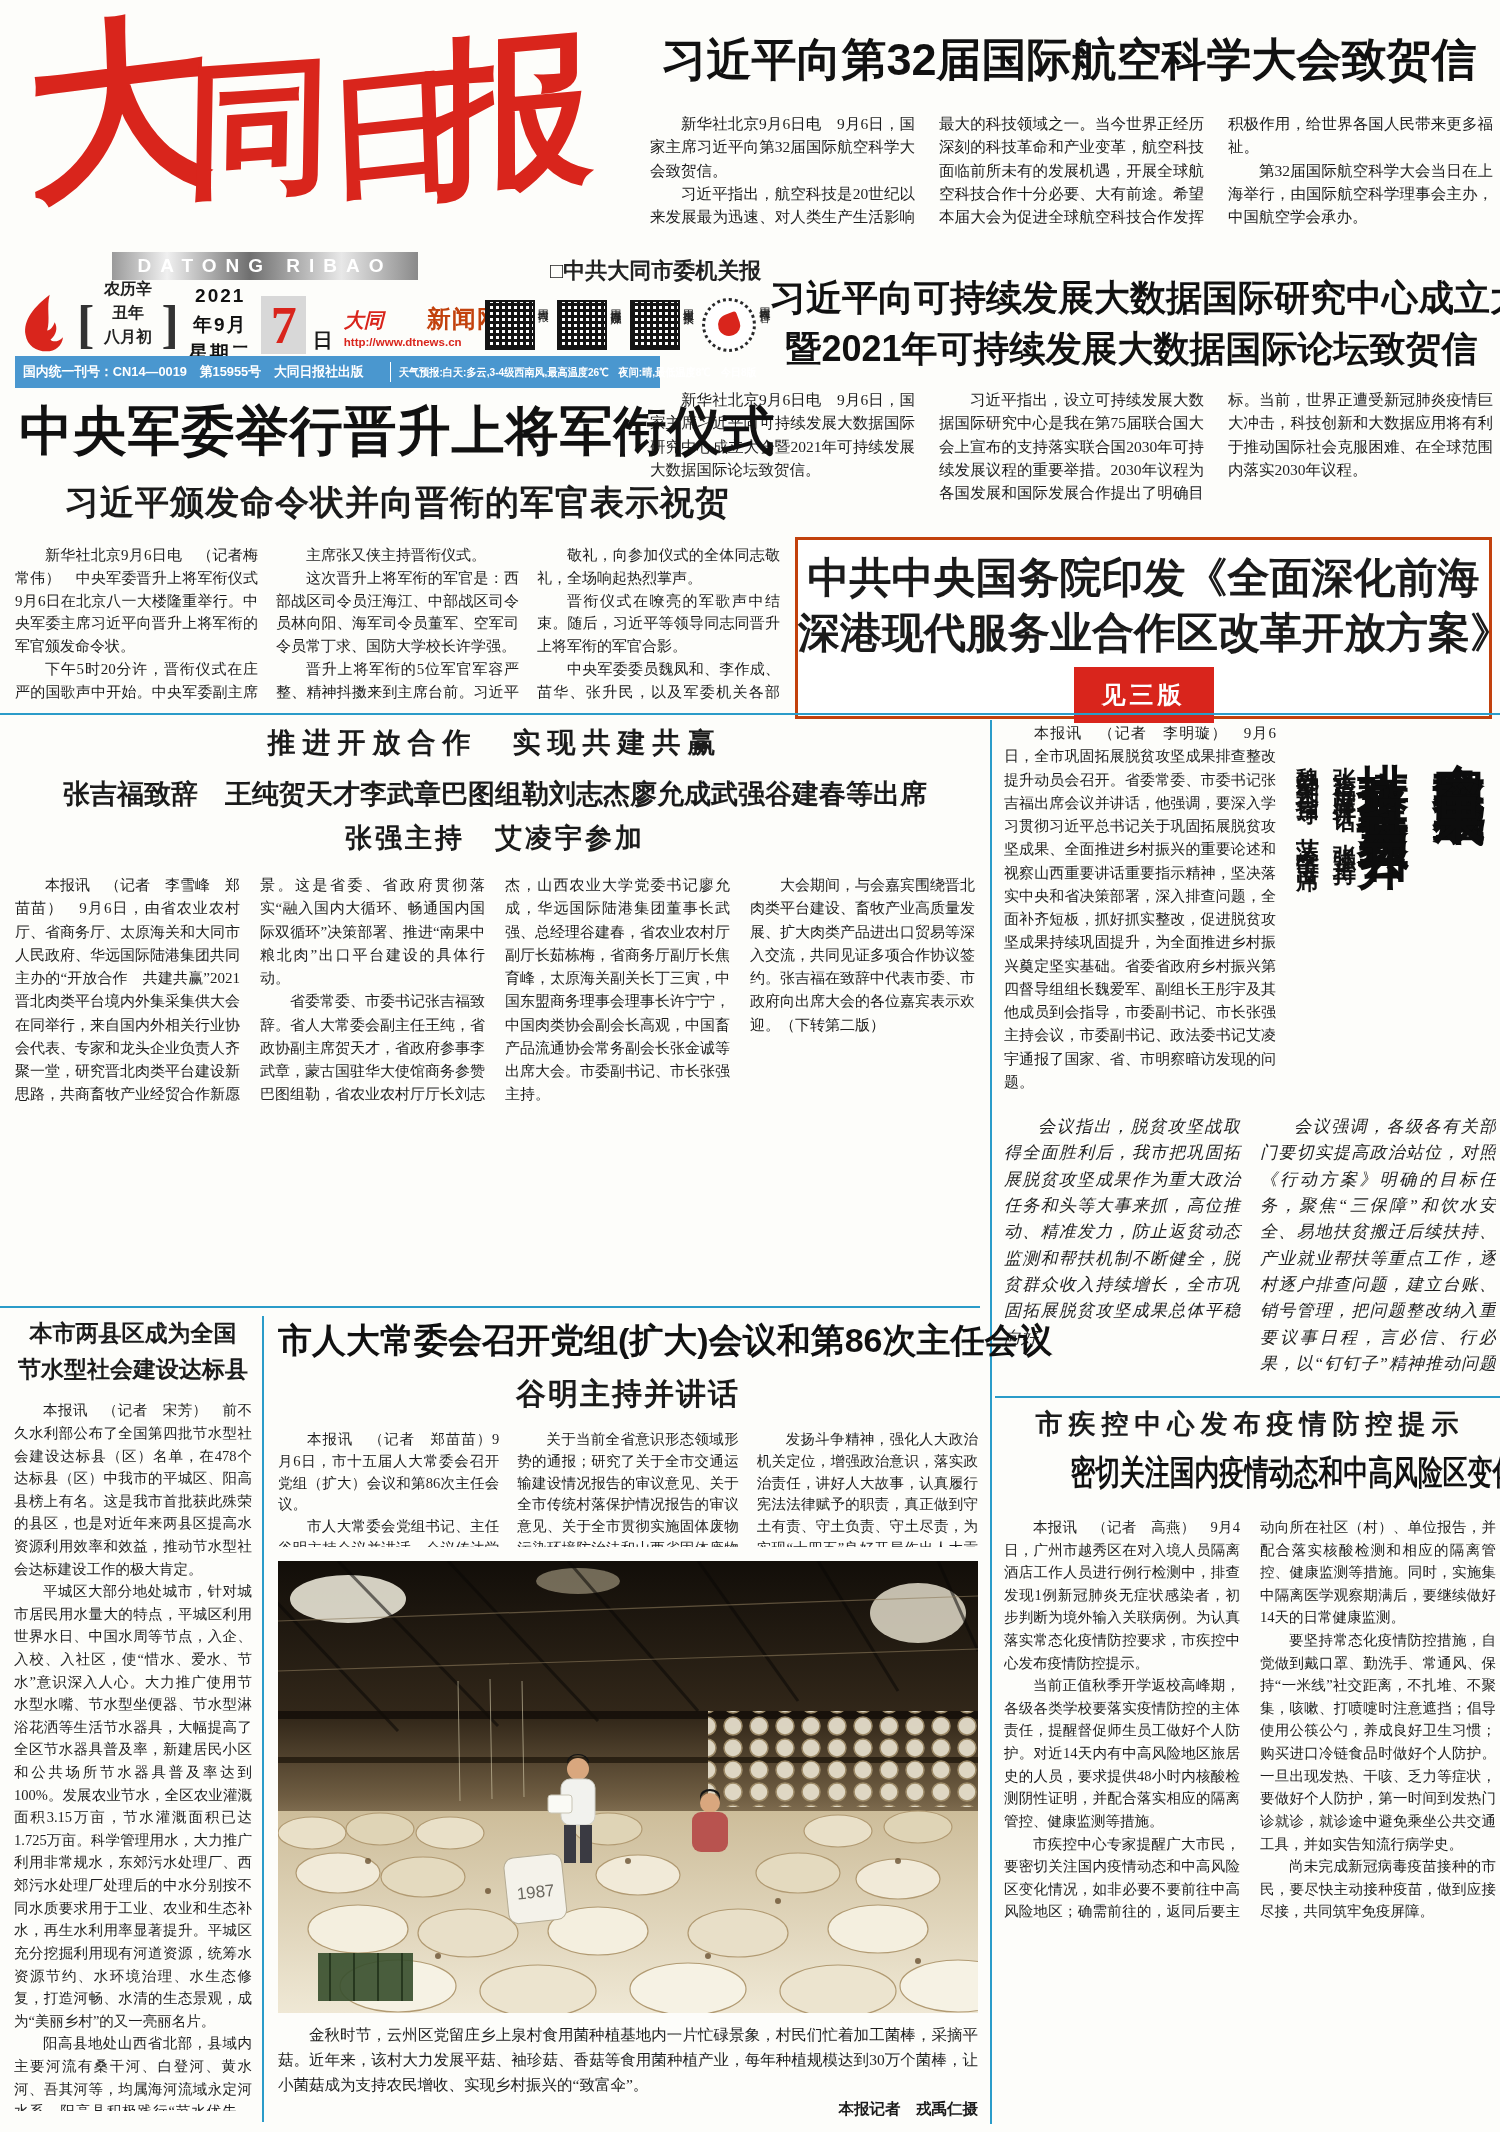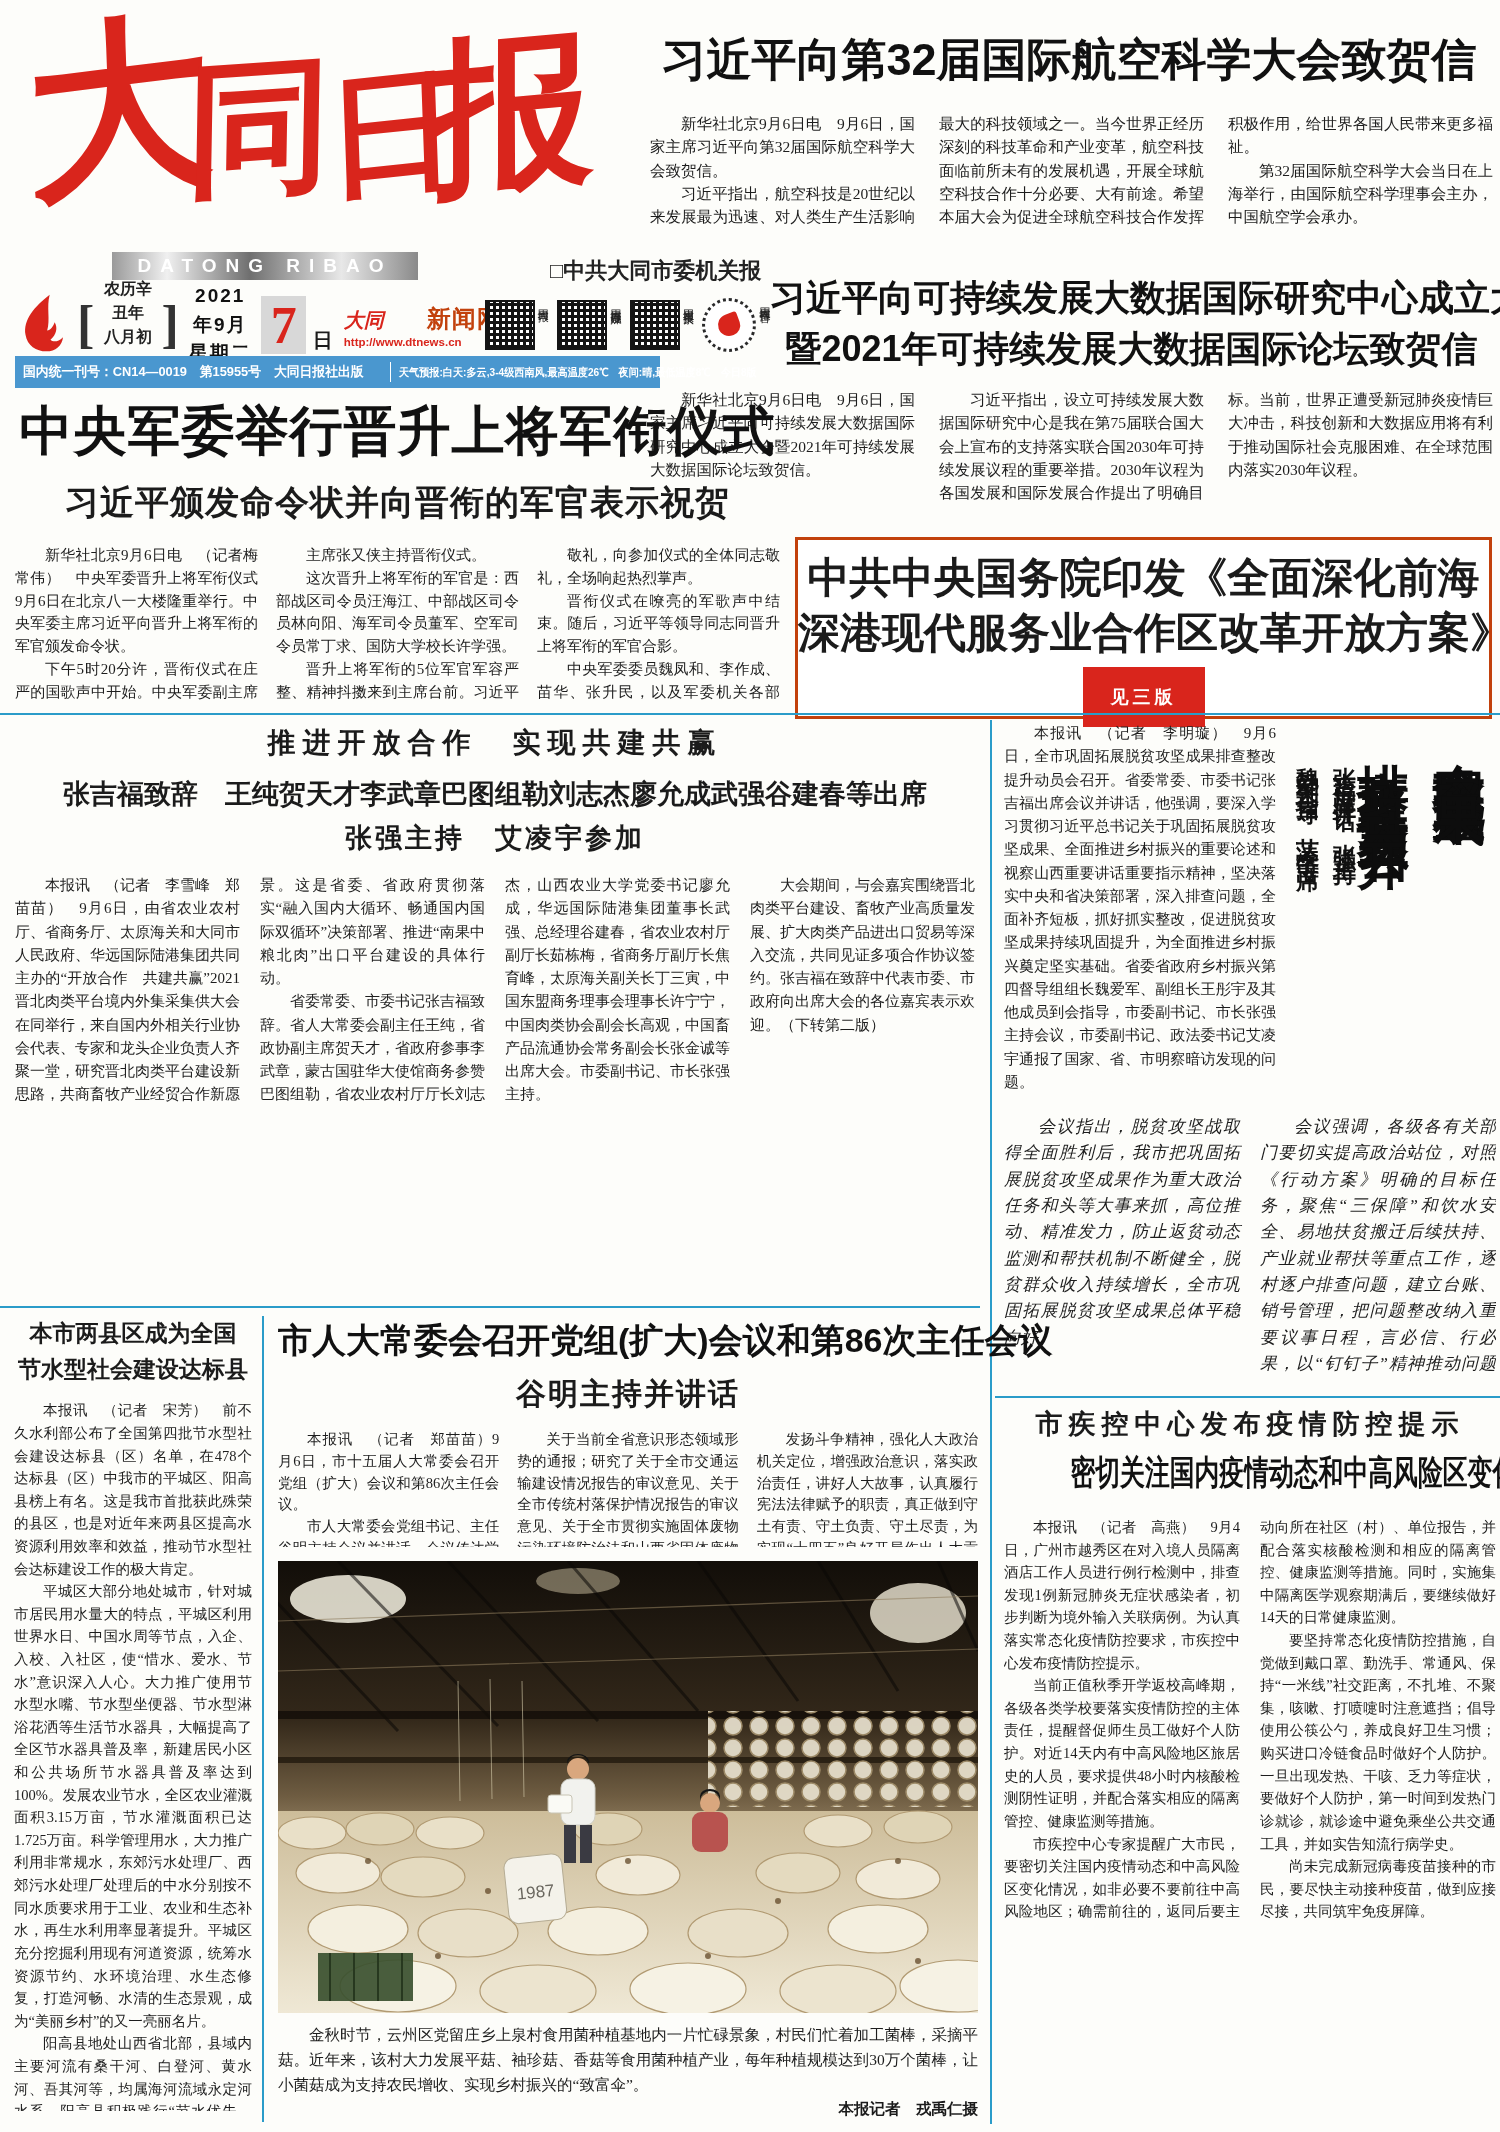--- a/index.html
+++ b/index.html
@@ -47,22 +47,22 @@
   #aviation-headline{left:645px;top:30px;width:848px;font-size:45px;}
   #aviation-body{left:650px;top:112px;width:843px;height:140px;column-count:3;column-gap:24px;
      font-size:15.5px;line-height:1.5;overflow:hidden;}
   #bigdata-headline{left:770px;top:272px;width:723px;font-size:36px;line-height:1.42;}
   #bigdata-body{left:650px;top:388px;width:843px;height:122px;column-count:3;column-gap:24px;
      font-size:15.5px;line-height:1.5;overflow:hidden;}
   
   #box-qianhai{left:795px;top:528px;width:697px;height:182px;border:3px solid #c2410c;box-sizing:border-box;
      text-align:center;padding-top:10px;background:#fff;margin-top:9px;}
   #box-qianhai .line{font-size:42px;font-weight:900;line-height:1.32;white-space:nowrap;}
-  #badge-page3{display:inline-block;margin-top:6px;background:#d9251c;color:#fff;font-size:18px;font-weight:700;
-     padding:18px 28px;letter-spacing:4px;}
+  #badge-page3{display:inline-block;margin-top:6px;background:#d9251c;color:#fff;font-size:24px;font-weight:700;
+     padding:12px 28px;letter-spacing:4px;}
   
   #military{left:15px;top:396px;width:765px;}
   #military .headline{font-size:53px;letter-spacing:1px;}
   #military .subhead{font-family:"Liberation Serif",serif;font-size:34px;font-weight:700;margin-top:12px;letter-spacing:1px;}
   #military .cols{display:flex;gap:18px;margin-top:18px;}
   #military .mcol{flex:1;font-size:15px;line-height:1.52;height:160px;overflow:hidden;}
   
   #meat{left:15px;top:724px;width:960px;text-align:center;}
   #meat .kicker{font-size:28px;font-weight:800;letter-spacing:7px;}
   #meat .headline{font-size:43px;margin-top:6px;letter-spacing:0px;}

